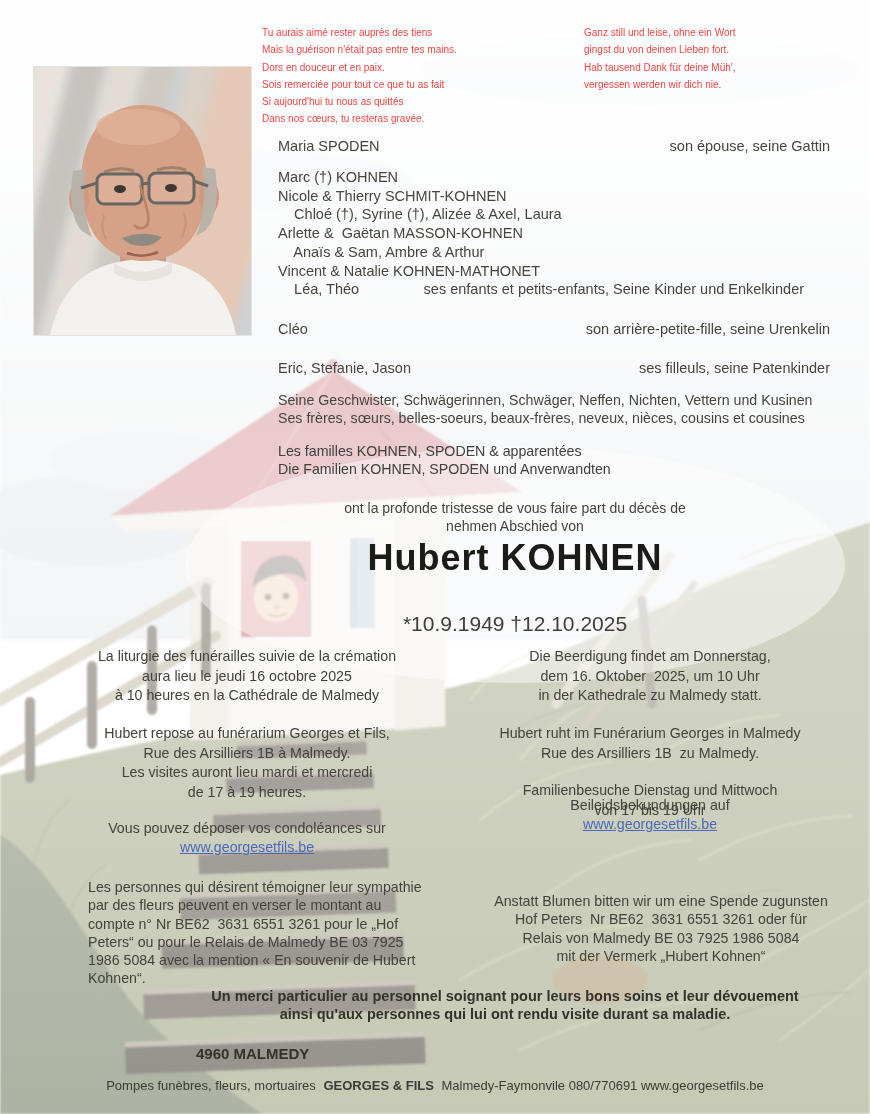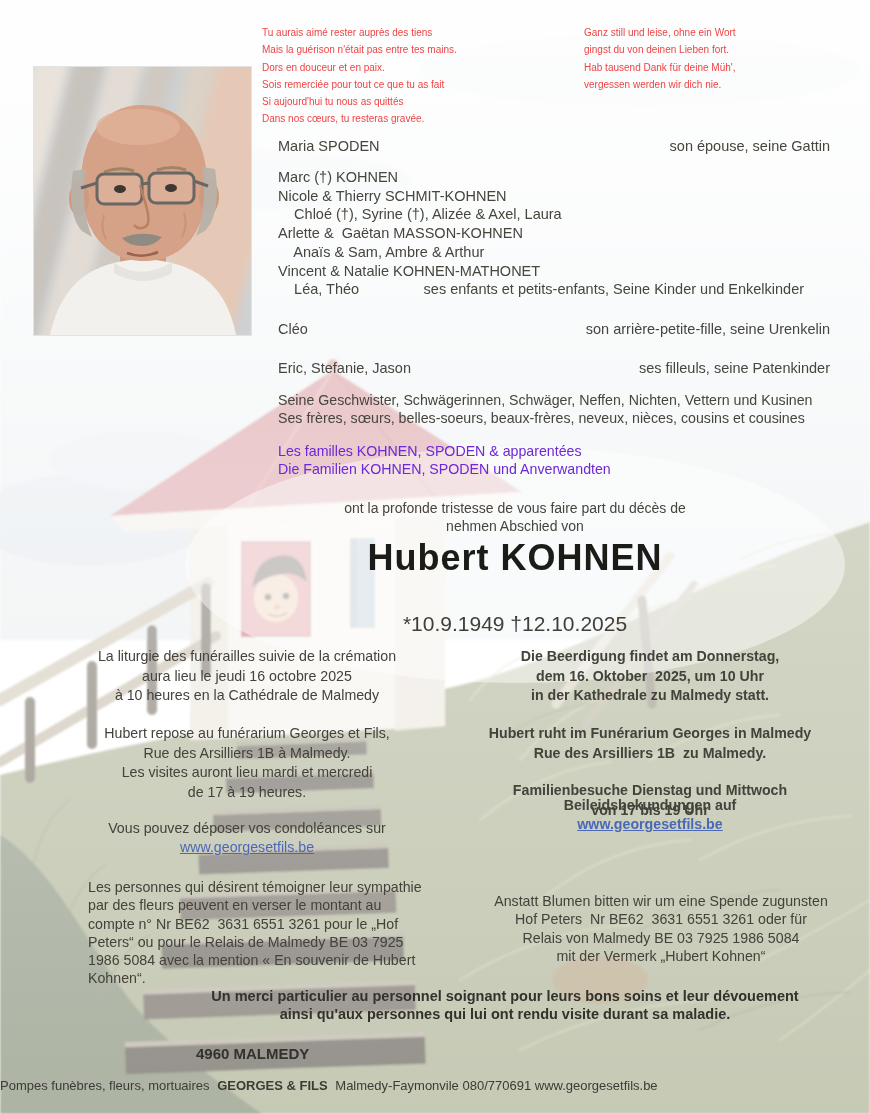--- a/index.html
+++ b/index.html
@@ -20,46 +20,46 @@
   #poem-de { left:584px; }
   .fam-row {
     position:absolute; left:278px; width:552px;
     display:flex; justify-content:space-between; font-size:14.5px; color:#46453e;
   }
   #spouse-row { top:138px; }
   #children-block { position:absolute; left:278px; top:168px; font-size:14.5px; line-height:18.7px; color:#46453e; }
   #greatgrandchild-row { top:321px; }
   #godchildren-row { top:360px; }
   #relatives-block { position:absolute; left:278px; top:392px; font-size:14.2px; line-height:17.7px; color:#46453e; }
-  #families-block  { position:absolute; left:278px; top:443px; font-size:14.2px; line-height:17.7px; color:#6d28d9; }
+  #families-block  { position:absolute; left:278px; top:443px; font-size:14.2px; line-height:17.7px; color:#404040; }
   .centered-wide { position:absolute; left:200px; width:630px; text-align:center; }
   #announcement { top:500px; font-size:14px; line-height:17.6px; color:#45443d; }
   #deceased-name { top:537px; font-size:36px; font-weight:bold; letter-spacing:1px; color:#1b1b18; }
   #deceased-subtitle { top:588px; font-size:17px; color:#3f3e38; }
   #deceased-dates { top:612px; font-size:21px; color:#3f3e38; }
   .block { position:absolute; text-align:center; font-size:14.2px; line-height:19.6px; color:#43423b; }
   .col-fr { left:35px;  width:424px; }
-  .col-de { left:448px; width:404px;font-weight:bold; }
+  .col-de { left:448px; width:404px; }
   #fr-ceremony { top:647px; }
   #fr-repose   { top:724px; }
   #fr-condolence { top:819px; line-height:19px; }
   #fr-donation { left:88px; top:878px; width:372px; text-align:left; line-height:18.3px; }
   #de-ceremony { top:647px; }
   #de-repose   { top:724px; }
   #de-visits   { top:781px; }
   #de-condolence { top:796px; line-height:19px; }
   #de-donation { left:470px; top:892px; width:382px; text-align:center; line-height:18.3px; }
   .link { color:#4a68b8; text-decoration:underline; cursor:pointer; }
   #thanks {
     position:absolute; left:140px; top:987px; width:730px; text-align:center;
     font-weight:bold; font-size:14.5px; line-height:18.4px; color:#32312c;
   }
   #city { position:absolute; left:196px; top:1045px; font-weight:bold; font-size:15px; color:#32312c; }
   #footer {
-    position:absolute; left:0; top:1078px; width:870px; text-align:left;
+    position:absolute; left:0; top:1078px; width:870px; text-align:center;
     font-size:13px; color:#3c3b35;
   }
   #footer .brand { font-weight:bold; margin:0 4px; }
 </style>
 </head>
 <body>
 
 <div class="page">
 
   <svg id="bg-scene" viewBox="0 0 870 1114" aria-hidden="true">

